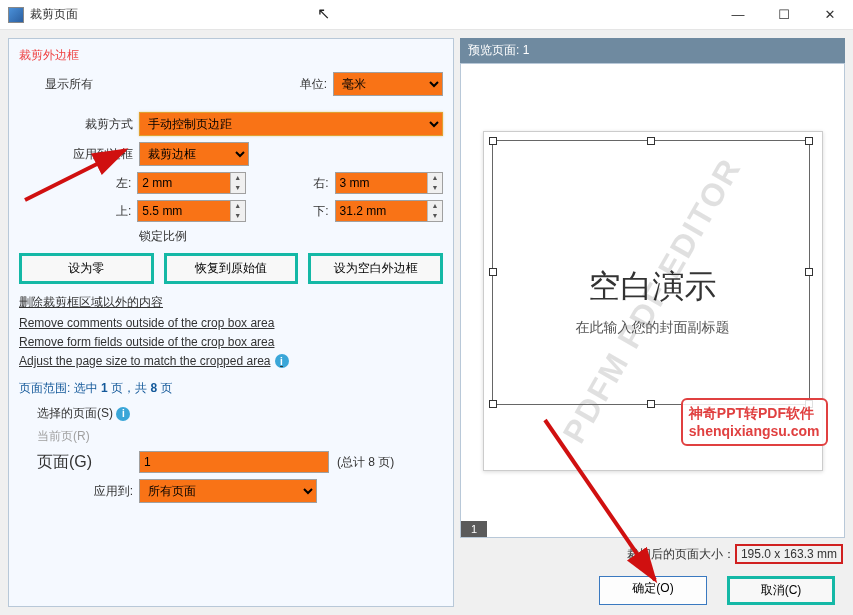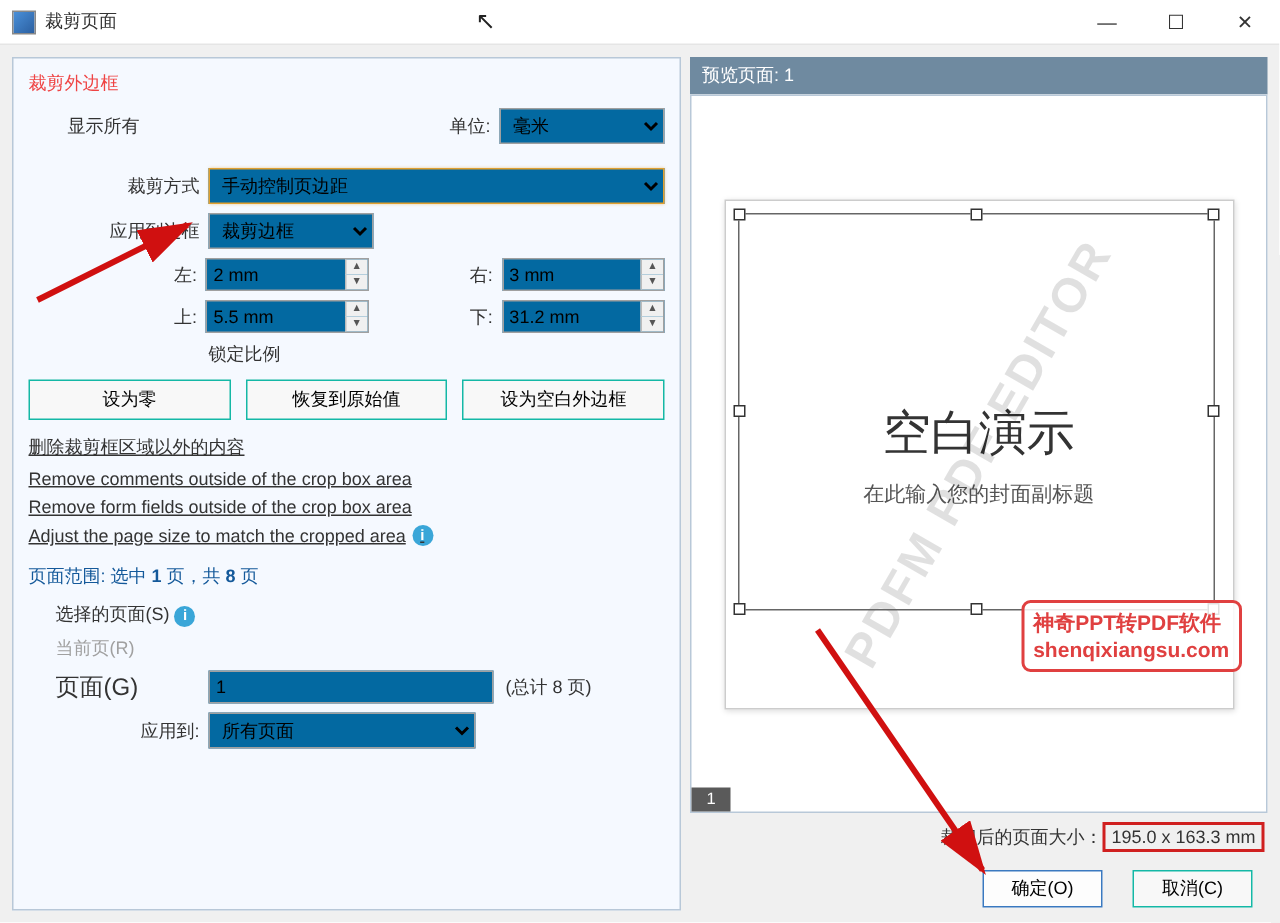--- a/index.html
+++ b/index.html
@@ -15,29 +15,29 @@
 
 .left-panel { flex: 1; background: #f5f9ff; border: 1px solid #b8c8d8; padding: 8px 10px 10px 10px; overflow: hidden; }
 .right-panel { width: 385px; display: flex; flex-direction: column; }
 
 .group-title { font-size: 12px; color: #ef4444; margin-bottom: 8px; }
 .right-group-title { font-size: 12px; color: #fff; background: #6f8aa0; padding: 4px 8px; }
 
 .row { display: flex; align-items: center; margin-bottom: 6px; font-size: 12px; color: #333; }
 .label { text-align: right; padding-right: 6px; }
 
-select, input[type=text] { font-size: 12px; padding: 2px 4px; border: 1px solid #a0a0a0; background: #0369a1; height: 22px; }
+select, input[type=text] { font-size: 12px; padding: 2px 4px; border: 1px solid #a0a0a0; background: #f97316; height: 22px; }
 select { height: 24px; }
 
 .spin { position: relative; display: inline-block; }
 .spin input { padding-right: 18px; width: 100%; }
 .spin .arrows { position: absolute; right: 1px; top: 1px; bottom: 1px; width: 15px; display: flex; flex-direction: column; }
 .spin .arrows span { flex:1; font-size: 7px; line-height: 9px; text-align: center; border-left: 1px solid #bbb; color: #555; background: #f0f0f0; }
 
-.btn { background: #f8f8f8; border: 1px solid #14b8a6; font-size: 12px; padding: 4px 0; text-align: center; cursor: default; }
+.btn { background: #f8f8f8; border: 3px solid #14b8a6; font-size: 12px; padding: 4px 0; text-align: center; cursor: default; }
 .btn-row { display: flex; gap: 10px; margin: 8px 0 10px 0; }
 .btn-row .btn { flex: 1; }
 
 .checkline { font-size: 12px; color: #333; margin-bottom: 5px; display: flex; align-items: center; gap: 4px; text-decoration: underline; }
 .info-icon { width: 14px; height: 14px; border-radius: 50%; background: #3aa6d8; color: #fff; font-size: 10px; display: inline-flex; align-items: center; justify-content: center; font-weight: bold; }
 
 .range-head { font-size: 12px; color: #14599a; margin: 12px 0 8px 0; }
 .range-head b { font-weight: bold; }
 
 .disabled { color: #a0a0a0; }
@@ -55,21 +55,21 @@
 .thumb-sub { font-size: 14px; color: #555; }
 
 .brand-box { position: absolute; right: -6px; top: 266px; border: 2px solid #e04040; border-radius: 6px; padding: 4px 6px; background: rgba(255,255,255,0.85); font-size: 14px; color: #e04040; line-height: 1.3; font-weight: bold; }
 
 .page-indicator { position: absolute; left: 0; bottom: 0; background: #5a5a5a; color: #fff; font-size: 11px; padding: 2px 10px; }
 
 .size-line { font-size: 12px; color: #333; text-align: right; padding: 6px 2px; }
 .size-box { border: 2px solid #d02020; padding: 1px 4px; display: inline-block; }
 
 .footer { display: flex; justify-content: flex-end; gap: 20px; padding: 6px 10px 2px 0; }
-.footer .btn { width: 80px; padding: 3px 0; }
+.footer .btn { width: 108px; padding: 3px 0; }
 .footer .btn.primary { border: 1px solid #3a79c0; background: #fdfdfd; }
 
 .arrow-red { position: absolute; pointer-events: none; }
 .cursor { position: absolute; top: 4px; left: 317px; font-size: 16px; color: #222; pointer-events: none; }
 
 .hl-select { border: 1px solid #e0a030 !important; box-shadow: 0 0 2px rgba(224,160,48,0.5); }
 </style>
 </head>
 <body>
 

